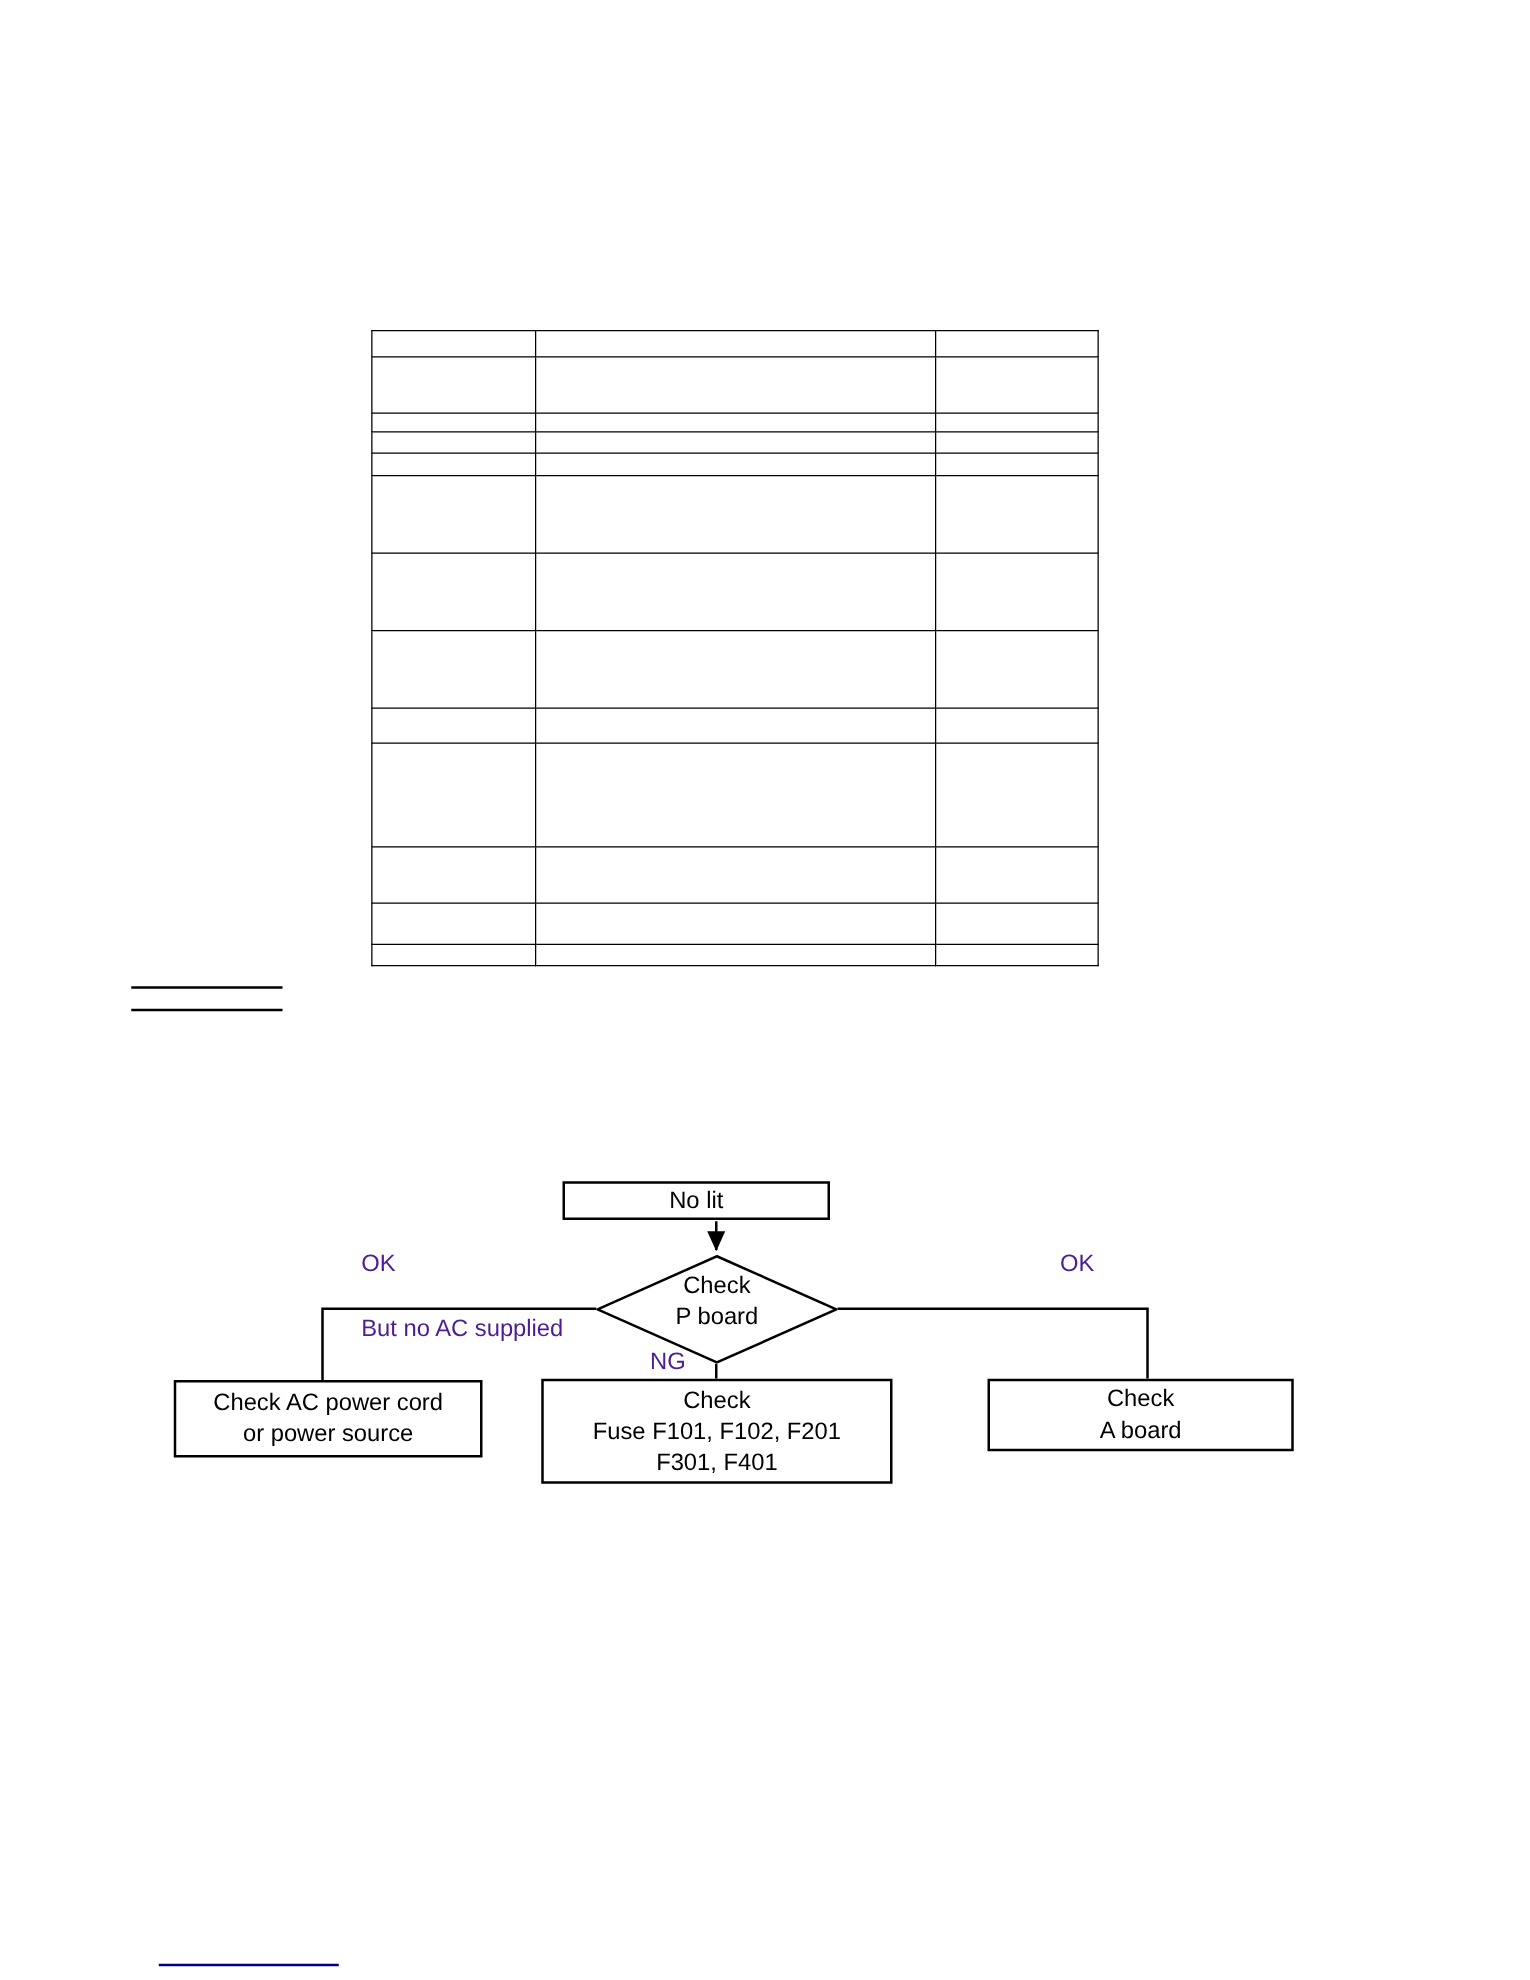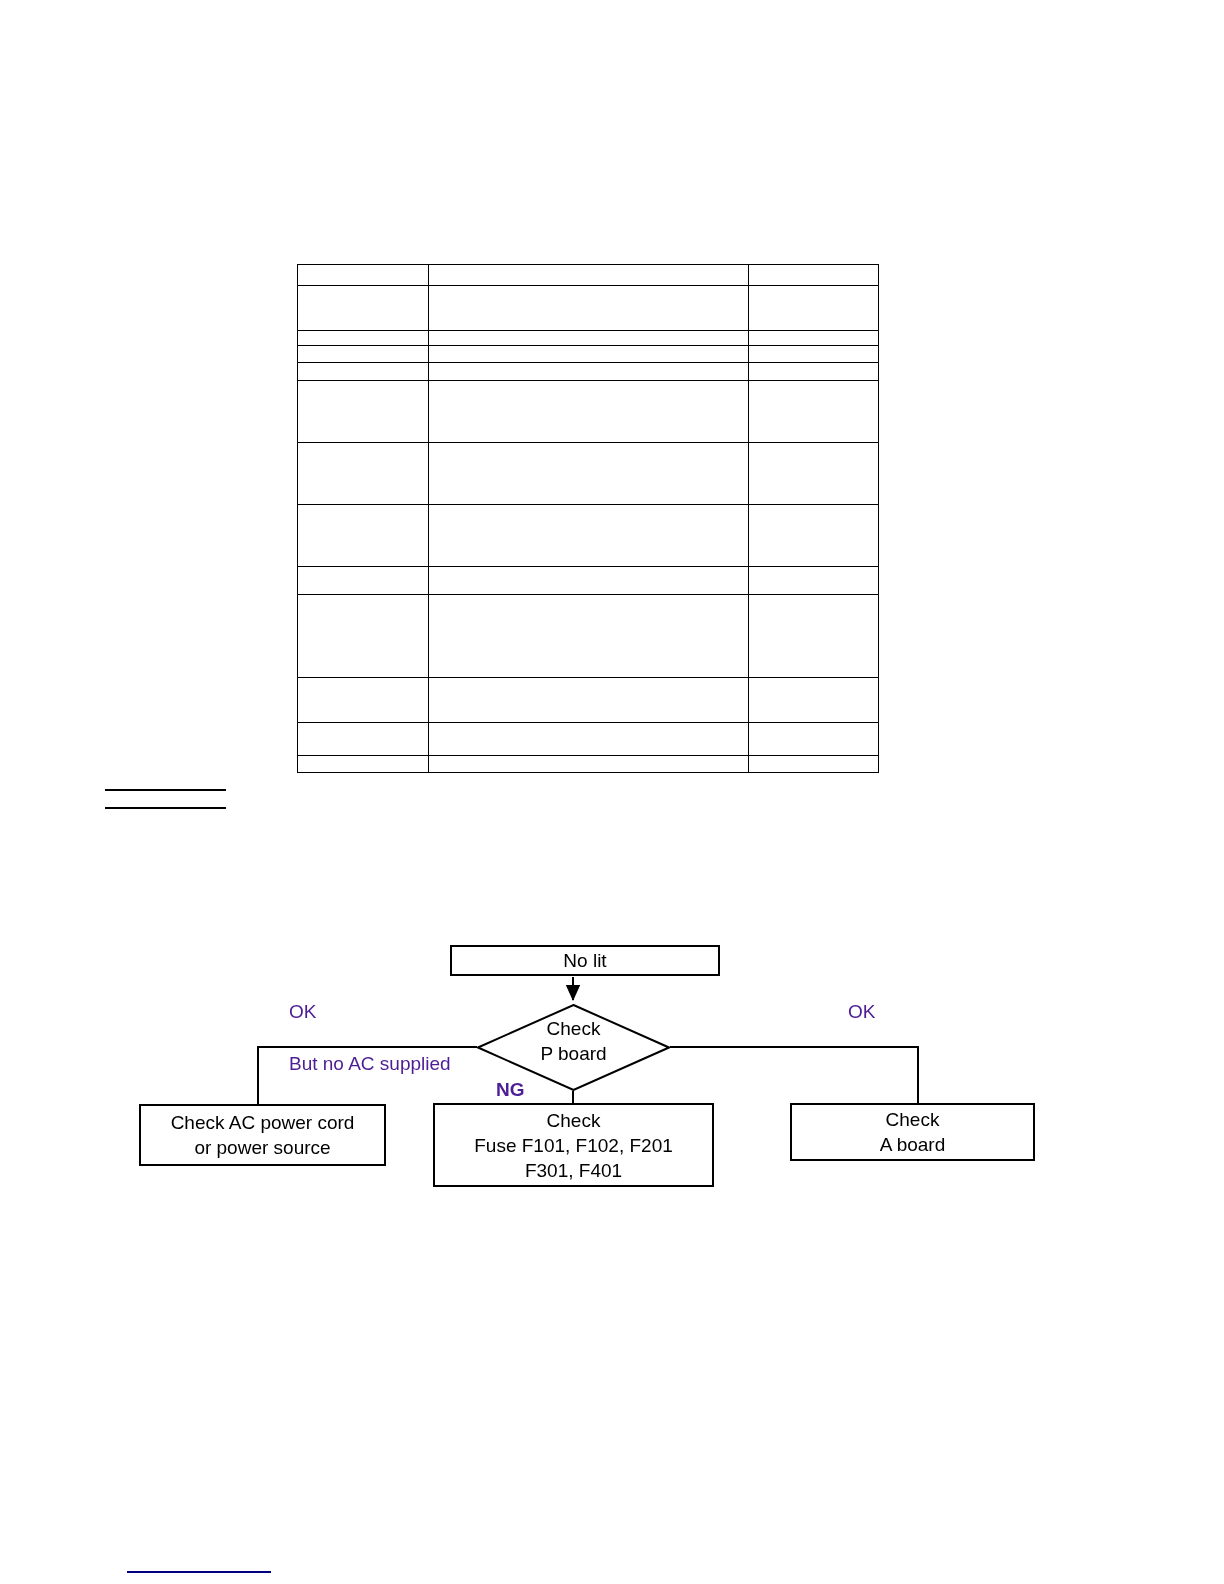--- a/index.html
+++ b/index.html
@@ -70,21 +70,21 @@
     justify-content: center;
     text-align: center;
     font-size: 19px;
     line-height: 25px;
     white-space: pre-line;
     color: #000000;
   }
 
   #box-no-lit {
     left: 450px;  top: 945px;
-    width: 270px; height: 31px;
+    width: 214px; height: 31px;
     font-size: 19px;
   }
   #box-ac-power {
     left: 139px;  top: 1104px;
     width: 247px; height: 62px;
   }
   #box-fuse {
     left: 433px;  top: 1103px;
     width: 281px; height: 84px;
   }
@@ -113,21 +113,21 @@
 
   .fc-edge-label {
     position: absolute;
     font-size: 19px;
     line-height: 23px;
     color: #4c1d95;
     white-space: nowrap;
   }
   #label-ok-left     { left: 289px; top: 1000px; }
   #label-no-ac       { left: 289px; top: 1052px; }
-  #label-ng          { left: 496px; top: 1078px; font-weight: bold; }
+  #label-ng          { left: 520px; top: 1078px; }
   #label-ok-right    { left: 848px; top: 1000px; }
 
   
   #footer-link-rule {
     position: absolute;
     left: 127px;
     top: 1571px;
     width: 144px;
     height: 2px;
     background: #000080;

